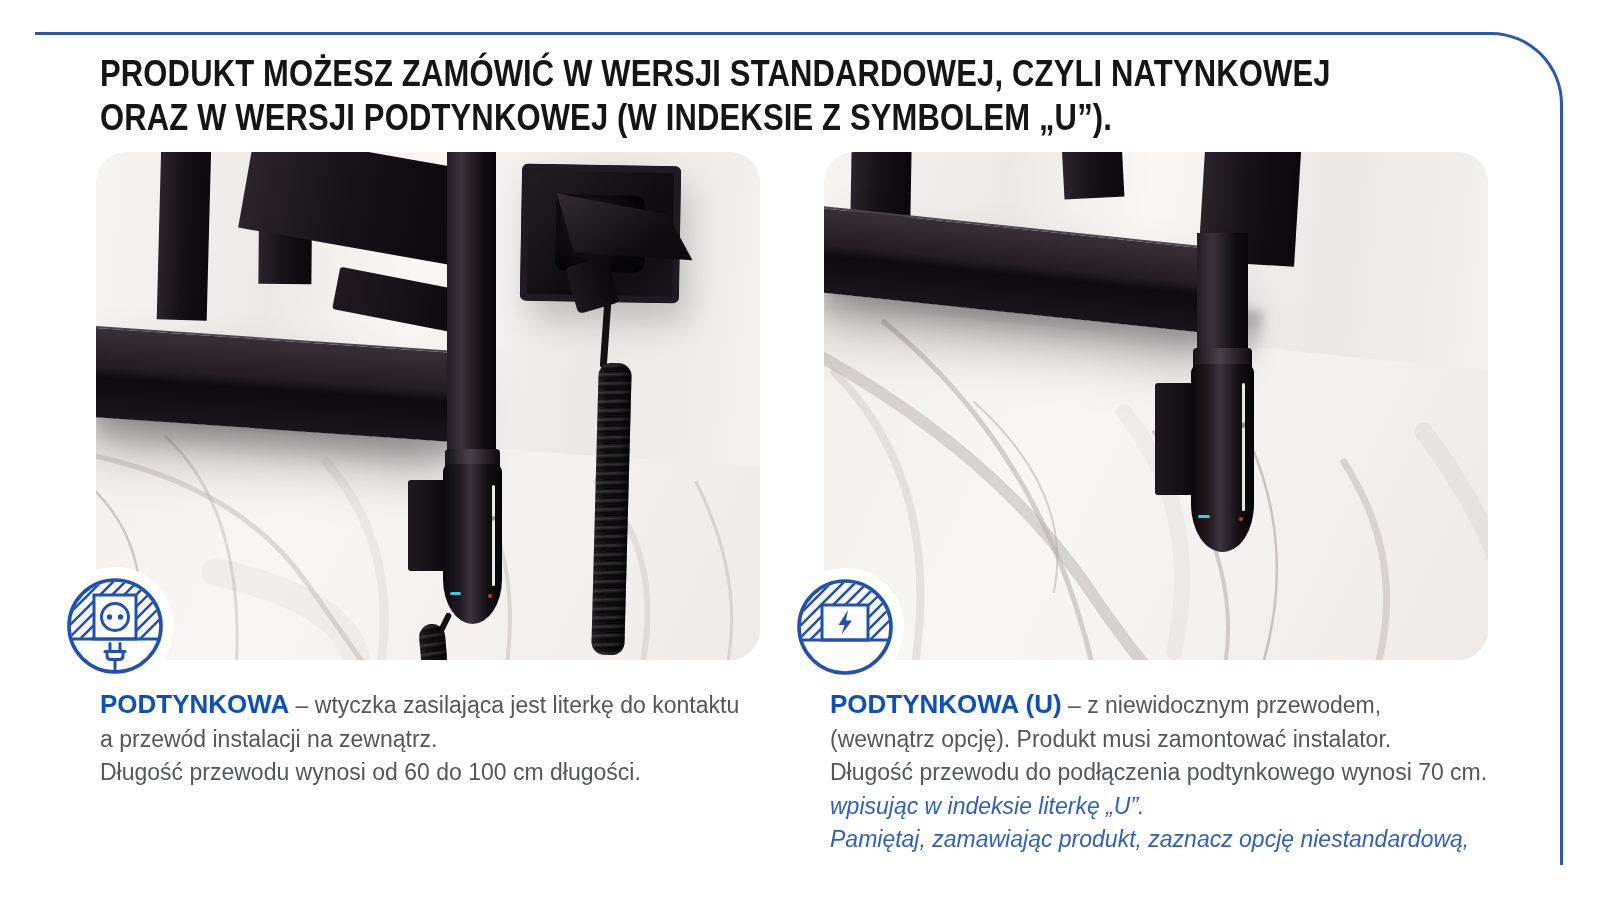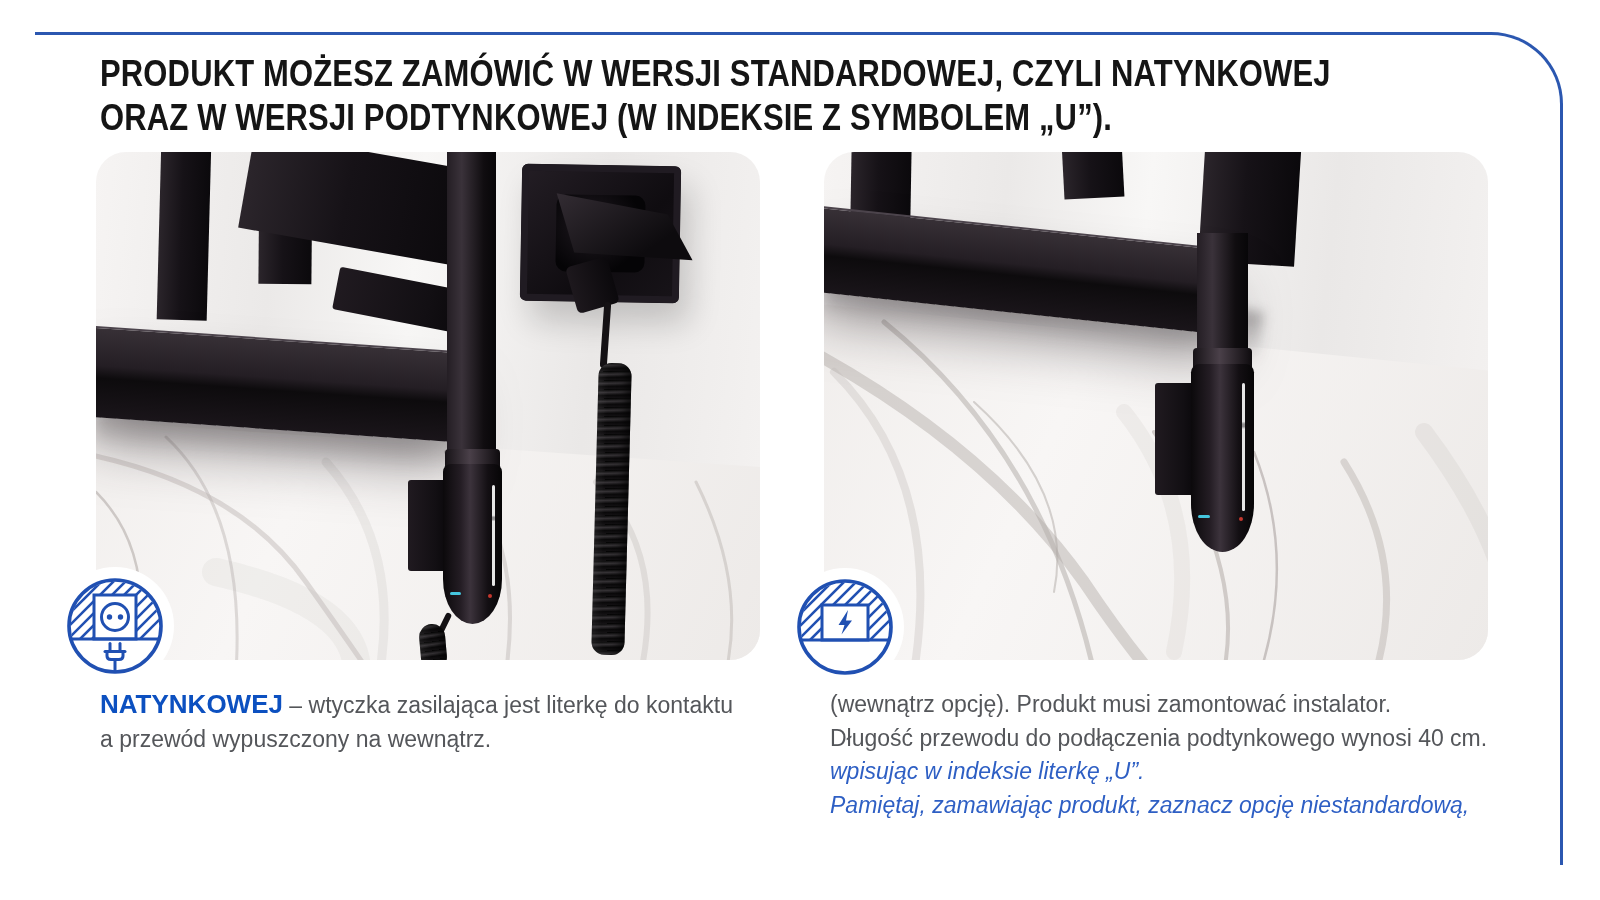--- a/index.html
+++ b/index.html
@@ -228,22 +228,24 @@
           <line x1="68" y1="70" x2="138" y2="0"></line>
       </g>
       <rect x="27" y="28" width="46" height="35" fill="#ffffff" stroke="#2050b2" stroke-width="3"></rect>
     </g>
     <line x1="6" y1="63" x2="94" y2="63" stroke="#2050b2" stroke-width="3"></line>
     <polygon points="53,33 43.5,48 49.5,48 46.5,57.5 57,43.5 51,43.5" fill="#2050b2"></polygon>
   </svg>
 </div>
 
 <div class="caption left">
-  <div><span class="cap-title">NATYNKOWEJ</span><span> – wtyczka zasilająca jest literkę do kontaktu</span></div>
-  <div>a przewód wypuszczony na wewnątrz.</div>
+  <div><span class="cap-title">PODTYNKOWA</span><span> – wtyczka zasilająca jest literkę do kontaktu</span></div>
+  <div>a przewód instalacji na zewnątrz.</div>
+  <div>Długość przewodu wynosi od 60 do 100 cm długości.</div>
 </div>
 
 <div class="caption right">
+  <div><span class="cap-title">PODTYNKOWA (U)</span><span> – z niewidocznym przewodem,</span></div>
   <div>(wewnątrz opcję). Produkt musi zamontować instalator.</div>
-  <div>Długość przewodu do podłączenia podtynkowego wynosi 40 cm.</div>
+  <div>Długość przewodu do podłączenia podtynkowego wynosi 70 cm.</div>
   <div class="note">wpisując w indeksie literkę „U”.</div>
   <div class="note">Pamiętaj, zamawiając produkt, zaznacz opcję niestandardową,</div>
 </div>
 
 </body></html>

